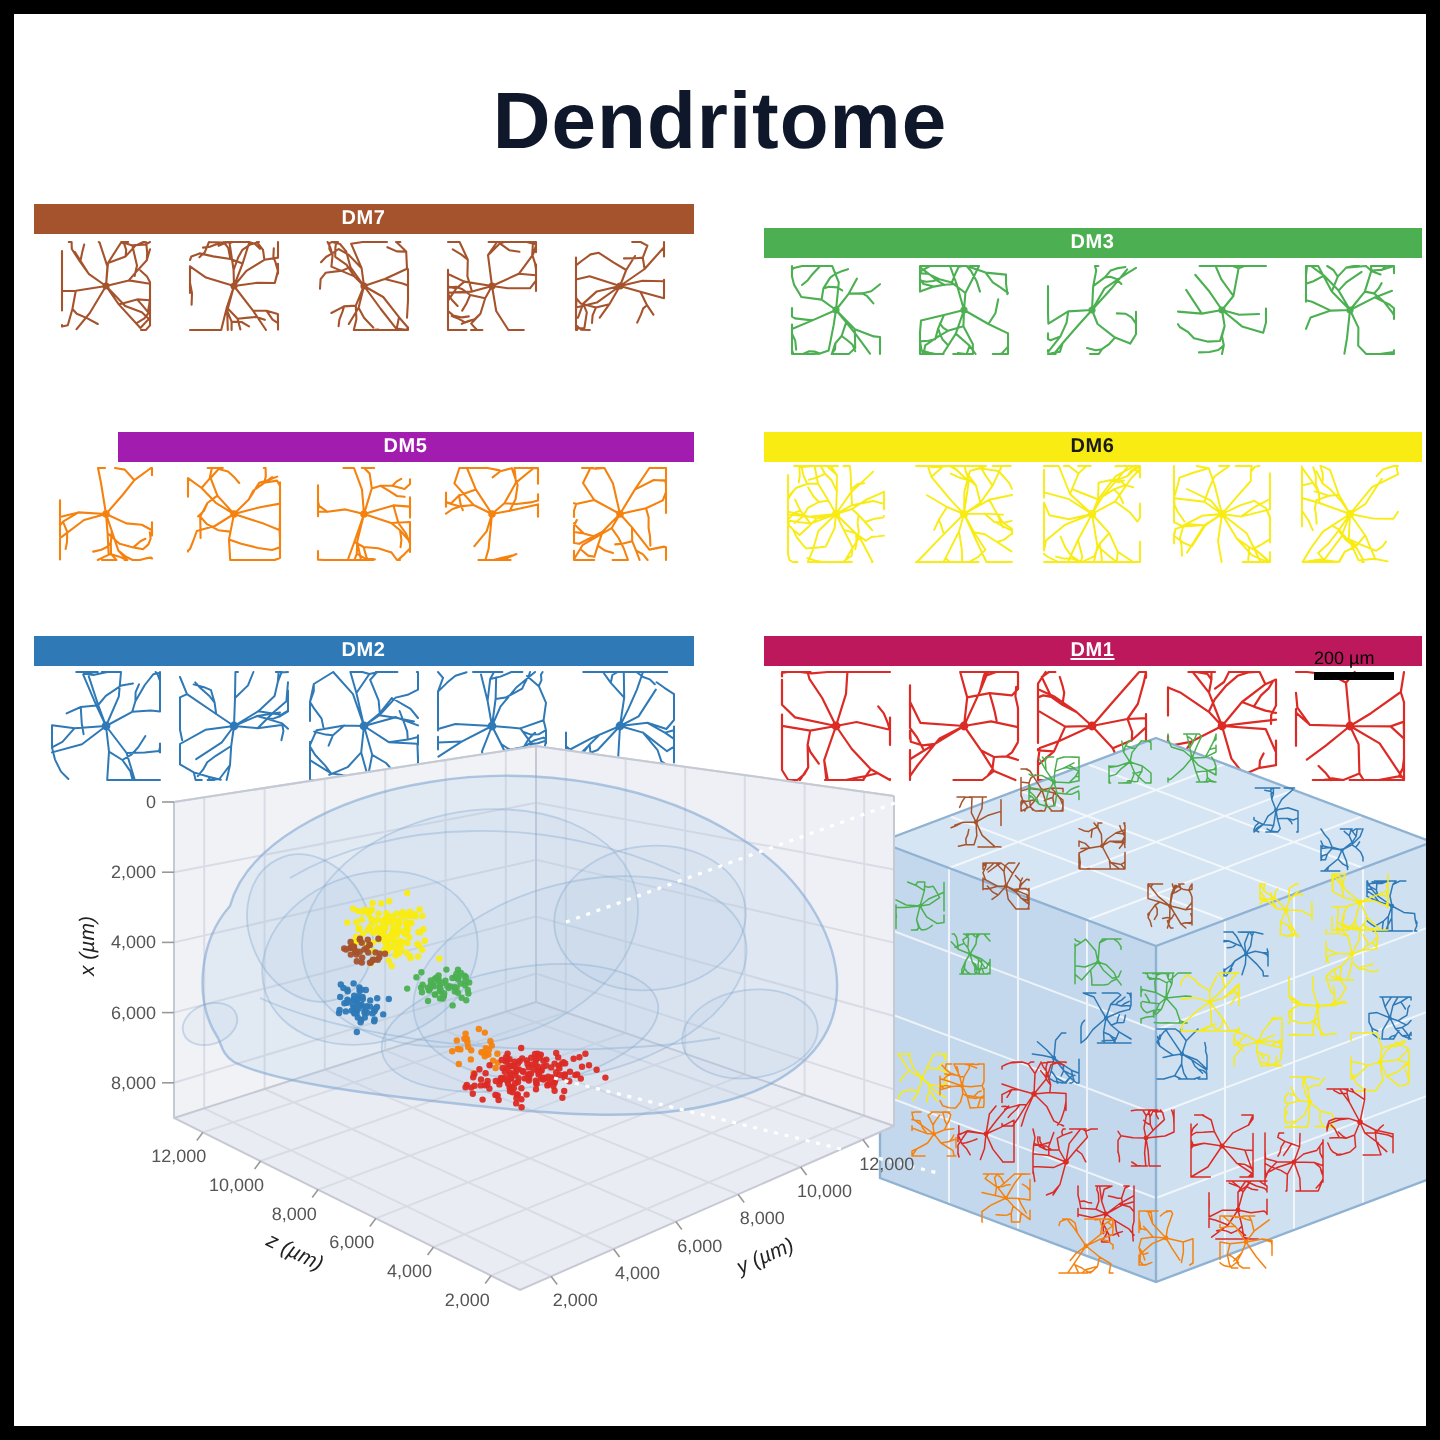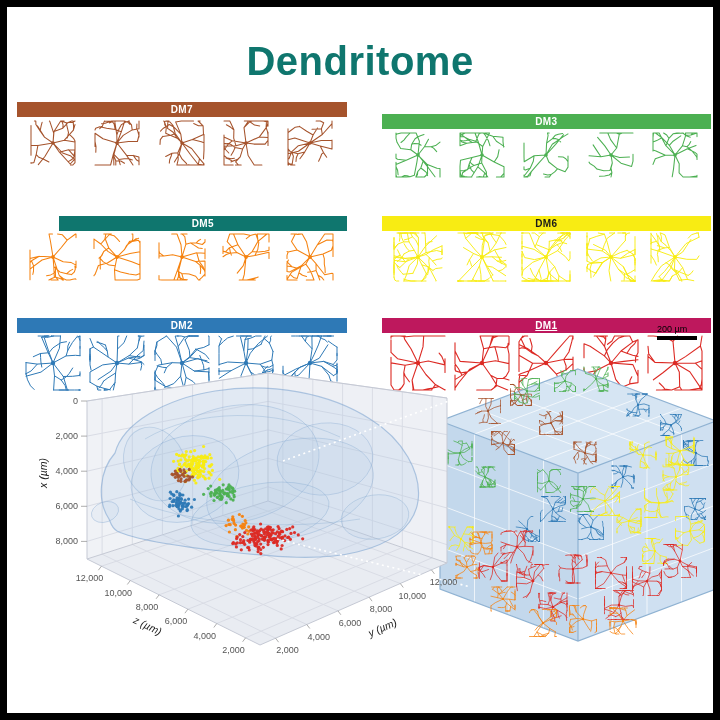--- a/index.html
+++ b/index.html
@@ -5,21 +5,21 @@
   * { box-sizing: border-box; margin: 0; padding: 0; }
   html,body { background:#fff; }
   body { font-family: "Liberation Sans", sans-serif; }
   .frame {
     position: relative; width: 720px; height: 720px;
     border: 7px solid #000; background: #fff; overflow: hidden;
   }
   .title {
     position: absolute; top: 32px; left: 0; width: 100%;
     text-align: center; font-size: 40px; font-weight: 700;
-    letter-spacing: .5px; color: #0f766e;
+    letter-spacing: .5px; color: #0f172a;
   }
   .cluster-grid {
     position: absolute; top: 95px; left: 10px; width: 694px;
     display: grid; grid-template-columns: 1fr 1fr;
     column-gap: 10px; row-gap: 7px; gap: 35px;
   }
   .cluster-bar {
     height: 15px; display: flex; align-items: center; justify-content: center;
     font-size: 10px; font-weight: 700; letter-spacing: .3px;
   }
@@ -106,21 +106,21 @@
           </div>
           <div>
             <svg width="46" height="46" viewBox="0 0 46 46">
               <path d="M35.4,16.7L42.9,20.4L45.0,22.1L45.0,27.5 M23.0,23.0L35.4,16.7L44.0,13.4 M23.0,23.0L21.5,37.1L20.2,44.8 M37.8,45.0L41.7,45.0L45.0,45.0L45.0,45.0 M44.9,44.0L45.0,45.0L45.0,45.0 M31.1,45.0L37.8,45.0L44.9,44.0L45.0,43.2 M23.0,23.0L27.2,31.8L27.1,40.8L31.1,45.0 M13.4,23.3L4.0,18.9L1.0,18.1L1.0,15.7 M23.0,23.0L13.4,23.3L3.3,26.7L1.0,32.4 M16.9,6.3L14.7,3.0L11.6,1.0 M21.1,1.8L24.8,1.0L27.6,1.0 M31.0,1.0L34.2,3.8L38.3,5.2 M13.9,13.7L16.9,6.3L21.1,1.8L31.0,1.0 M1.0,1.0L1.0,2.8L1.0,4.0 M7.1,1.0L2.9,1.0L1.0,1.0 M23.0,23.0L13.9,13.7L7.1,1.0 M17.3,13.3L21.1,9.2L28.8,3.9 M1.0,9.9L1.0,13.8L1.0,16.3L1.0,18.9 M1.0,11.0L1.0,5.7L1.5,1.0L3.6,1.0 M10.0,5.8L4.7,8.6L1.0,9.9L1.0,11.0 M1.0,1.0L1.0,1.0L1.0,1.0 M1.0,1.0L1.0,2.8L1.0,6.1L1.0,9.7 M1.0,1.0L1.0,1.0L1.8,1.0 M3.5,1.0L1.0,1.0L1.0,1.0L1.0,1.0 M23.0,23.0L17.3,13.3L10.0,5.8L3.5,1.0 M35.0,14.7L37.3,12.3L38.8,9.6 M44.2,24.3L45.0,25.7L45.0,26.9L45.0,26.3 M30.4,13.8L35.0,14.7L39.9,18.8L44.2,24.3 M39.0,2.9L40.8,1.0L42.8,1.0L45.0,1.0 M45.0,1.0L45.0,2.6L45.0,4.6 M33.7,3.3L39.0,2.9L45.0,1.0L45.0,1.4 M39.4,1.0L41.1,1.0L44.2,1.0 M41.8,1.0L38.1,1.0L34.6,1.0 M33.5,1.0L39.4,1.0L41.8,1.0 M23.0,23.0L30.4,13.8L33.7,3.3L33.5,1.0" fill="none" stroke="#4cb052" stroke-width="1.05" stroke-linecap="round" stroke-linejoin="round"></path>
               <circle cx="23" cy="23" r="1.8" fill="#4cb052"></circle>
             </svg>
           </div>
         </div>
       </div>
       <div class="cluster-panel">
-        <div class="cluster-bar" style="background: #0f766e; color: rgb(255, 255, 255); margin-left: 42px;">DM5</div>
+        <div class="cluster-bar" style="background: #a21caf; color: rgb(255, 255, 255); margin-left: 42px;">DM5</div>
         <div class="neuron-row">
           <div>
             <svg width="48" height="48" viewBox="0 0 48 48">
               <path d="M47.0,32.1L47.0,30.1L47.0,28.1 M47.0,34.8L47.0,33.5L47.0,31.4L47.0,30.3 M41.9,29.4L47.0,32.1L47.0,34.8 M24.0,24.0L34.2,28.7L41.9,29.4 M37.7,40.7L41.2,37.6L43.7,36.4 M42.5,41.6L45.2,39.2L46.3,36.3L45.9,33.1 M24.8,33.6L30.8,38.9L37.7,40.7L42.5,41.6 M34.6,47.0L34.7,47.0L33.5,47.0L33.6,47.0 M25.3,43.7L30.3,45.2L34.6,47.0 M24.0,24.0L24.8,33.6L25.3,43.7 M26.4,38.4L24.7,40.4L21.7,41.9L17.6,42.8 M26.5,43.9L23.3,45.3L19.9,47.0 M29.2,47.0L26.4,47.0L24.5,47.0L22.0,47.0 M26.9,32.6L26.4,38.4L26.5,43.9L29.2,47.0 M34.0,45.4L33.7,47.0L33.3,47.0 M40.9,47.0L43.8,46.2L46.5,45.8L47.0,46.3 M30.2,42.3L34.0,45.4L37.3,47.0L40.9,47.0 M24.0,24.0L26.9,32.6L30.2,42.3L34.4,47.0 M1.0,36.0L1.0,38.2L1.0,39.8 M2.2,35.2L1.0,36.0L1.0,40.4L1.0,46.7 M24.0,24.0L13.0,27.0L2.2,35.2 M2.5,27.8L4.6,32.9L4.5,38.1L3.8,41.5 M1.0,29.7L1.0,27.3L1.0,24.6L1.0,19.5 M10.2,23.2L2.5,27.8L1.0,29.7L1.0,35.2 M1.0,21.4L1.0,23.7L1.0,26.9L1.0,29.2 M1.0,25.5L1.0,21.4L1.0,18.1L1.0,17.1 M24.0,24.0L10.2,23.2L1.0,25.5L1.0,34.6 M24.0,24.0L21.5,8.5L20.0,1.0L23.5,1.0 M38.2,7.1L33.4,1.8L28.5,1.0 M47.0,1.0L47.0,3.1L47.0,4.6 M47.0,1.0L47.0,1.0L47.0,1.0 M46.5,1.0L47.0,1.0L47.0,1.0L47.0,1.0 M24.0,24.0L32.3,14.5L38.2,7.1L46.5,1.0" fill="none" stroke="#f5820f" stroke-width="1.05" stroke-linecap="round" stroke-linejoin="round"></path>
               <circle cx="24" cy="24" r="1.9" fill="#f5820f"></circle>
             </svg>
           </div>
           <div>
             <svg width="48" height="48" viewBox="0 0 48 48">
               <path d="M47.0,26.6L46.8,32.7L47.0,36.6 M47.0,29.6L47.0,34.5L47.0,38.6 M47.0,35.4L47.0,41.5L47.0,45.0 M47.0,18.8L47.0,26.6L47.0,29.6L47.0,35.4 M47.0,14.9L47.0,11.2L47.0,8.3 M47.0,8.5L47.0,8.3L47.0,8.2 M47.0,21.3L47.0,14.9L47.0,8.5 M24.0,24.0L37.0,20.6L47.0,18.8L47.0,21.3 M47.0,39.7L47.0,41.6L47.0,42.4 M47.0,46.0L44.3,47.0L41.4,47.0L36.5,47.0 M47.0,32.1L47.0,39.7L47.0,46.0 M24.0,24.0L38.8,28.8L47.0,32.1L47.0,38.1 M43.0,42.0L47.0,40.6L47.0,40.4 M21.5,36.7L27.6,38.9L36.1,41.0L43.0,42.0 M36.8,47.0L38.3,47.0L41.6,47.0 M44.6,47.0L44.0,47.0L42.6,47.0 M22.1,47.0L28.7,47.0L36.8,47.0L44.6,47.0 M24.0,24.0L21.5,36.7L22.1,47.0L24.9,47.0 M2.0,41.5L1.0,42.3L1.0,42.8 M5.4,32.5L3.6,37.5L2.0,41.5 M24.0,24.0L14.4,30.0L5.4,32.5 M10.7,18.5L9.0,22.4L6.0,25.2 M7.1,25.3L10.3,28.9L16.1,32.1L22.0,32.8 M15.7,14.8L10.7,18.5L7.1,25.3L7.3,36.0 M16.3,1.5L21.0,2.7L24.3,5.8L26.6,8.5 M18.4,1.0L15.3,1.0L10.8,1.0 M12.3,6.0L16.3,1.5L18.4,1.0 M24.0,24.0L15.7,14.8L12.3,6.0 M12.9,1.1L14.9,1.0L15.9,1.0L18.0,1.0 M7.8,11.0L11.8,6.3L12.9,1.1 M1.0,9.9L1.0,13.0L1.0,15.4 M1.0,6.1L1.0,9.9L1.0,14.7 M24.0,24.0L14.9,18.4L7.8,11.0L1.0,6.1 M33.6,12.4L37.2,9.7L41.0,7.1L43.1,5.6 M39.1,8.4L39.9,5.2L39.8,1.0L38.9,1.0 M45.5,7.3L47.0,10.0L47.0,11.5L47.0,11.2 M31.4,16.7L33.6,12.4L39.1,8.4L45.5,7.3 M36.6,8.4L41.6,6.9L45.6,5.3 M24.0,24.0L31.4,16.7L36.6,8.4" fill="none" stroke="#f5820f" stroke-width="1.05" stroke-linecap="round" stroke-linejoin="round"></path>

